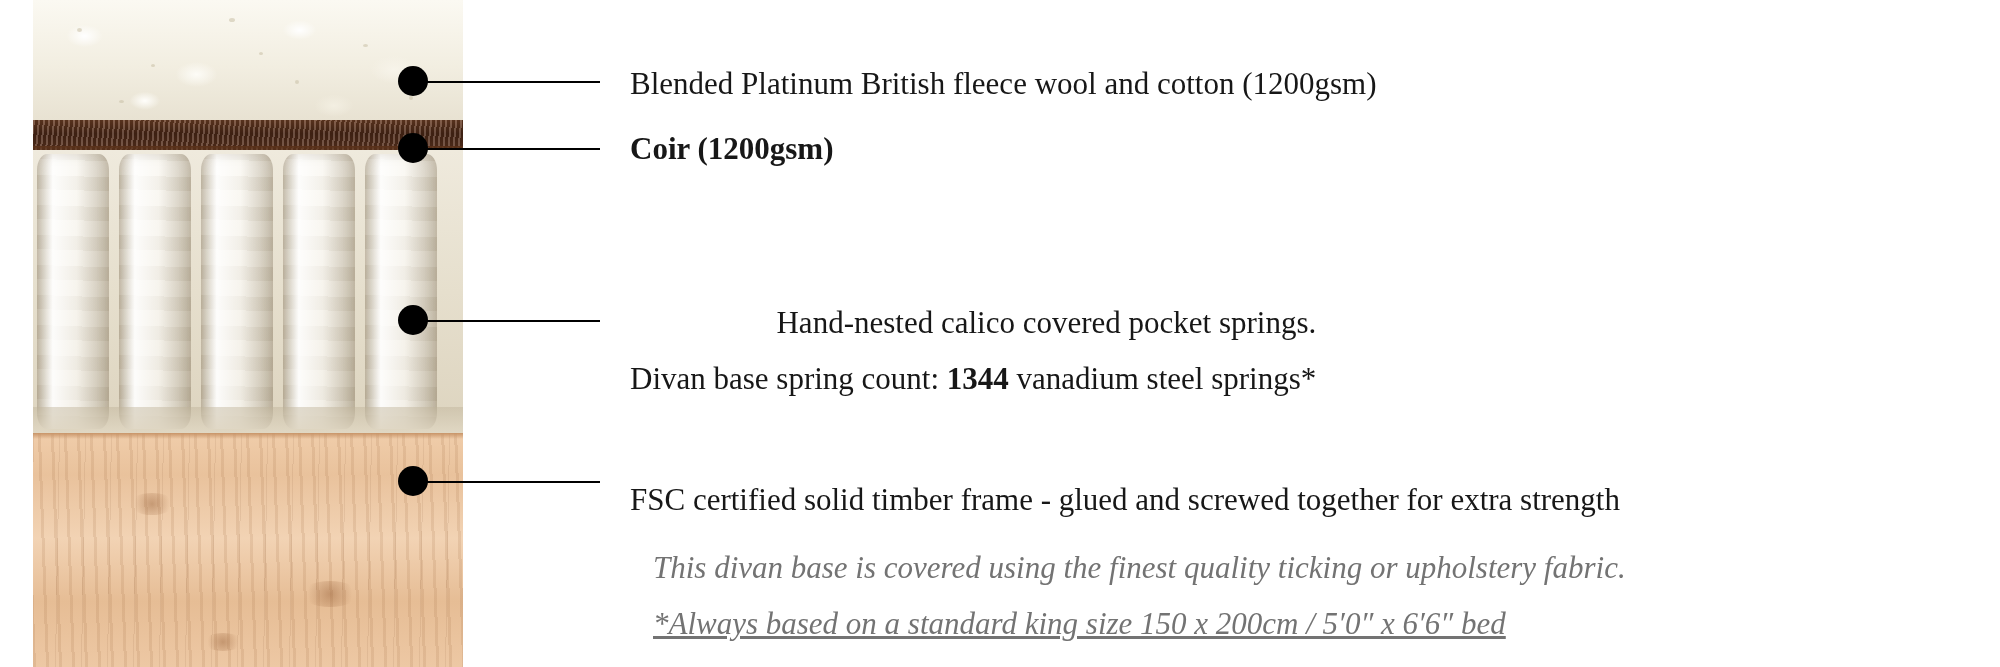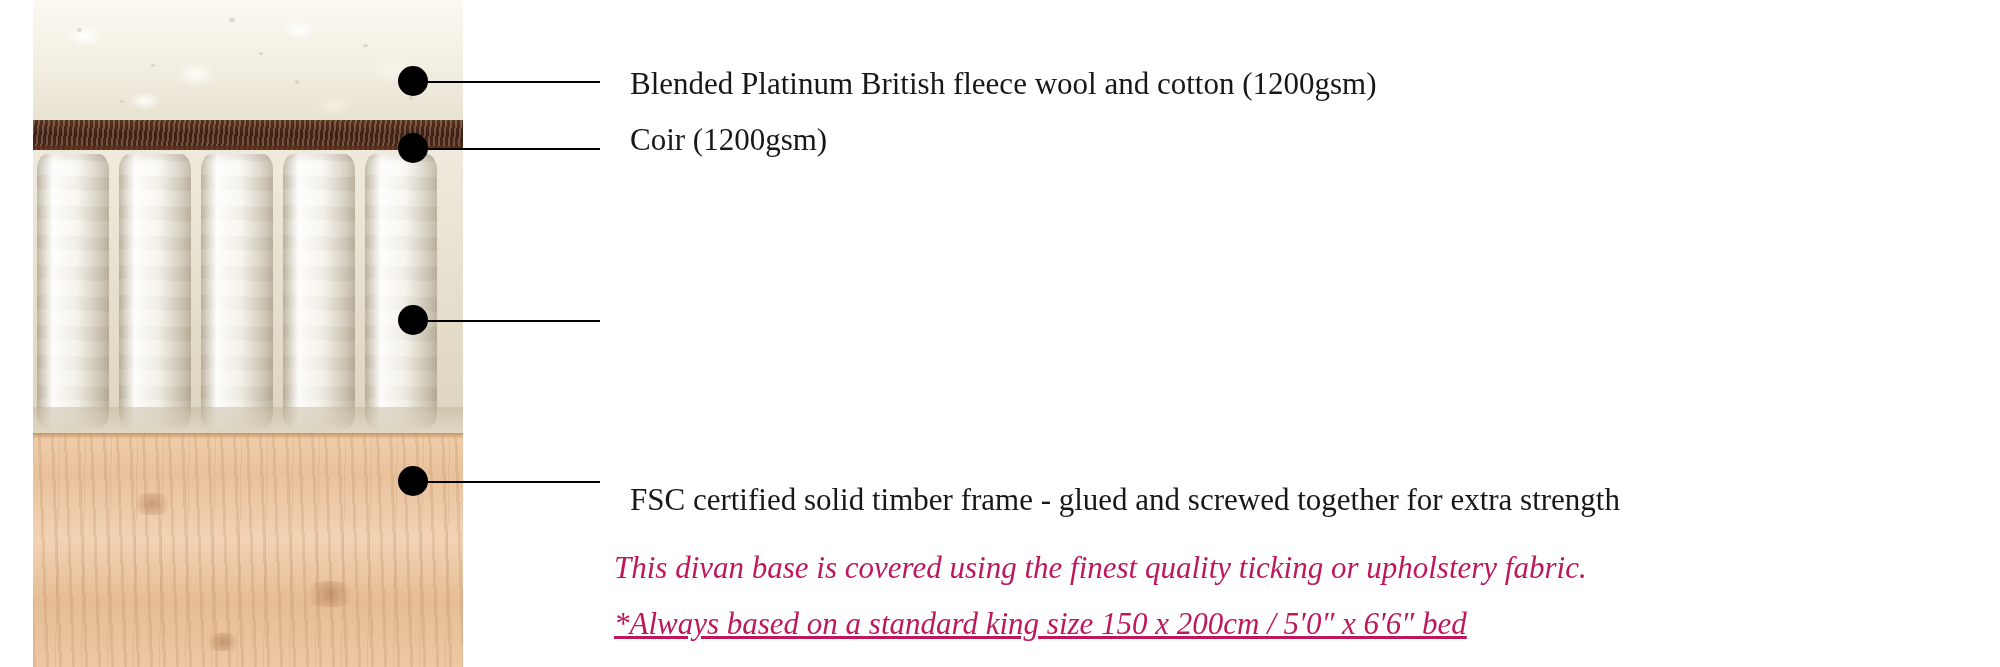--- a/index.html
+++ b/index.html
@@ -131,25 +131,25 @@
     left: 630px;
     font-size: 31px;
     line-height: 1.32;
     color: #171717;
     white-space: nowrap;
     text-align: right;
   }
   .callout b { font-weight: bold; }
   .note {
     position: absolute;
-    left: 614px;
+    left: 653px;
     font-size: 31px;
     line-height: 1.32;
     font-style: italic;
-    color: #be185d;
+    color: #737373;
     white-space: nowrap;
   }
 </style>
 </head>
 <body>
 
 <div id="diagram">
 
   <div class="cutaway">
 
@@ -192,24 +192,30 @@
   <div class="leader" style="left:420px; top:320px; width:180px;"></div>
   <div class="bullet" style="left:398px; top:305px;"></div>
 
   <div class="leader" style="left:420px; top:481px; width:180px;"></div>
   <div class="bullet" style="left:398px; top:466px;"></div>
 
   <div class="callout" style="top:64px;">
     <span>Blended Platinum British fleece wool and cotton (1200gsm)</span>
   </div>
 
-  <div class="callout" style="top:120px;">
+  <div class="callout" style="top:129px;font-weight:bold;">
     <span>Coir (1200gsm)</span>
   </div>
 
+  <div class="callout" style="top:303px;">
+    <div>Hand-nested calico covered pocket springs.</div>
+    <div style="margin-top:15px;">
+      <span>Divan base spring count: </span><b>1344</b><span> vanadium steel springs*</span>
+    </div>
+  </div>
 
   <div class="callout" style="top:480px;">
     <span>FSC certified solid timber frame - glued and screwed together for extra strength</span>
   </div>
 
   <div class="note" style="top:548px;">
     <span>This divan base is covered using the finest quality ticking or upholstery fabric.</span>
   </div>
   <div class="note" style="top:604px;text-decoration:underline;">
     <span>*Always based on a standard king size 150 x 200cm / 5′0″ x 6′6″ bed</span>

